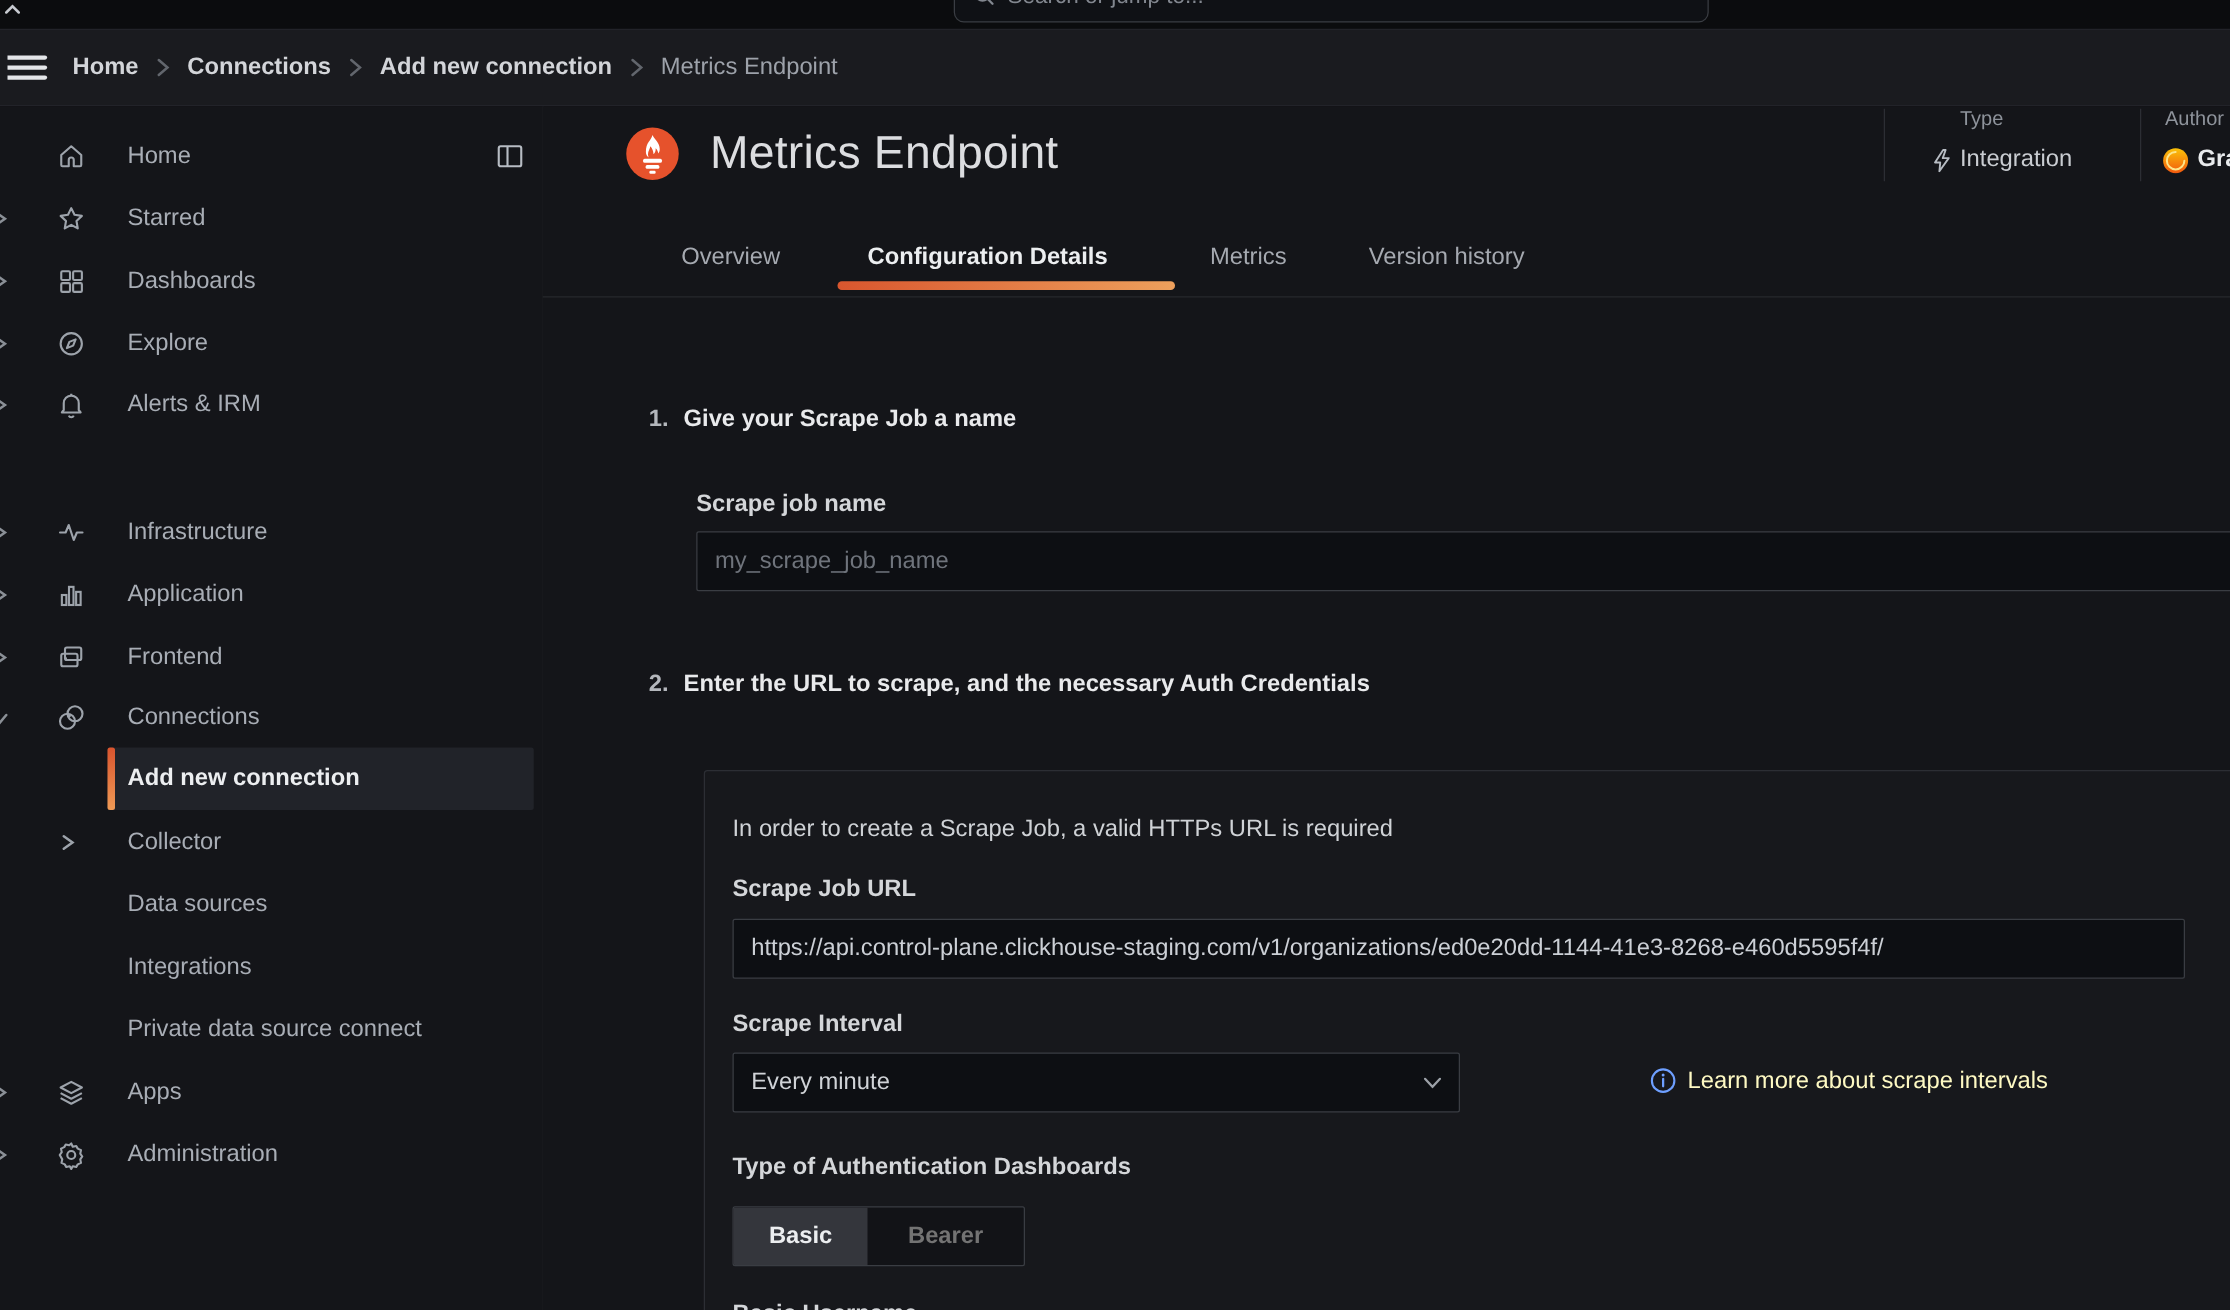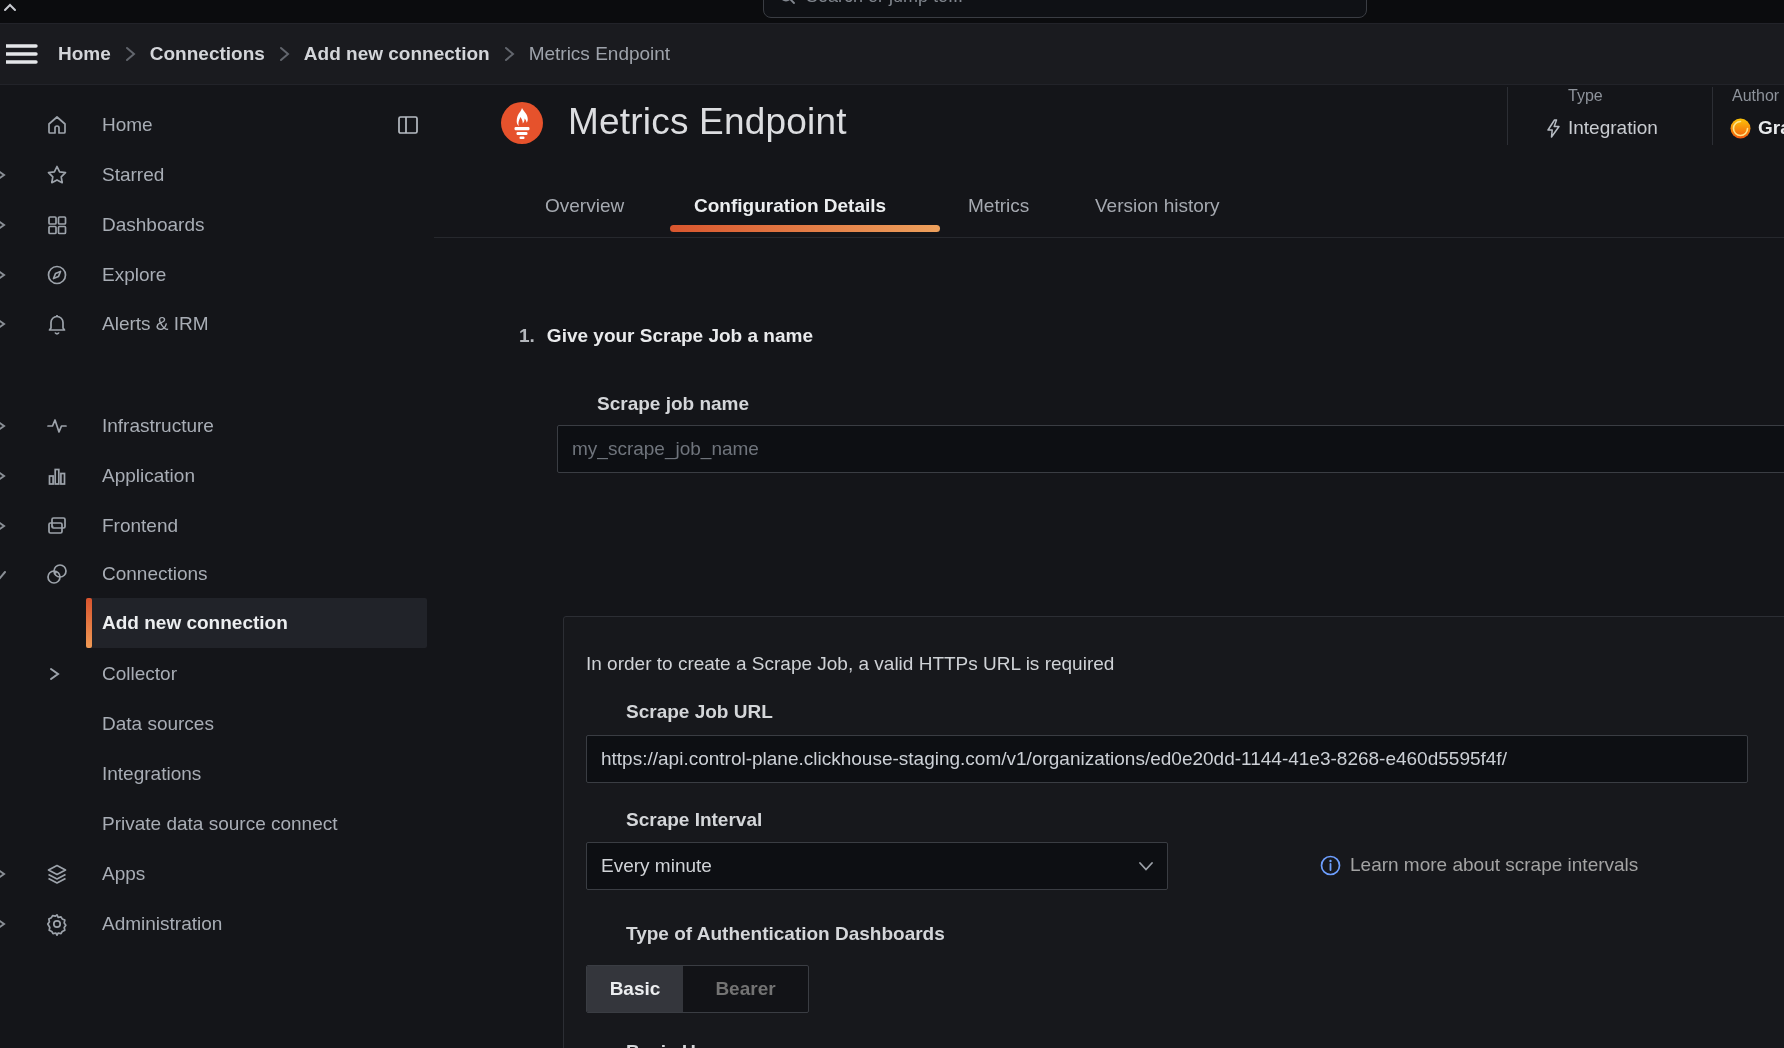--- a/index.html
+++ b/index.html
@@ -38,29 +38,29 @@
   
   #tabs{left:0;top:96px;width:1350px;height:58px;}
   .tab{position:absolute;top:14px;font-size:19px;color:#a5a9b0;cursor:pointer;white-space:nowrap;}
   .tab.active{color:#eceef0;font-weight:700;}
   #tab-underline{left:236px;top:44px;width:270px;height:7px;border-radius:4px;
                  background:linear-gradient(90deg,#d9562e,#eda05c);}
   #tabs-border{left:0;top:152px;width:1350px;height:1px;background:#26282d;}
   
   .step-head{font-size:19px;font-weight:700;color:#e9eaec;white-space:nowrap;}
   .step-num{color:#b4b7bc;margin-right:12px;}
-  .field-label{font-size:19px;font-weight:700;color:#d4d6d9;margin-left:40px;}
+  .field-label{font-size:19px;font-weight:700;color:#d4d6d9;}
   .text-input{background:#0d0f13;border:1px solid #3a3d43;border-radius:2px;height:48px;box-sizing:border-box;
               color:#ccd0d6;font-size:19px;font-family:"Liberation Sans",sans-serif;padding:0 14px;outline:none;}
   .text-input::placeholder{color:#6f747c;}
   #panel{left:129px;top:531px;width:1240px;height:600px;background:#17181c;border:1px solid #2c2e34;border-radius:3px;}
   .select{background:#0d0f13;border:1px solid #3a3d43;border-radius:2px;height:48px;box-sizing:border-box;
           display:flex;align-items:center;justify-content:space-between;padding:17px 14px;cursor:pointer;}
   .select span{font-size:19px;color:#d0d3d7;}
-  .link-row{display:flex;align-items:flex-end;gap:9px;color:#a3a3a3;font-size:19px;font-weight:500;cursor:pointer;}
+  .link-row{display:flex;align-items:flex-start;gap:9px;color:#fef9c3;font-size:19px;font-weight:500;cursor:pointer;}
   .radio-group{display:flex;border:1px solid #3a3d43;border-radius:2px;height:48px;box-sizing:border-box;
                background:#121317;overflow:hidden;}
   .radio-opt{display:flex;align-items:center;justify-content:center;font-size:19px;color:#737373;cursor:pointer;font-weight:bold;}
   .radio-opt.selected{background:#34363c;color:#eceef0;font-weight:700;}
 </style>
 </head>
 <body>
 
 <div class="abs" id="topbar">
   <span class="abs" style="left:2px;top:0px;">
@@ -362,20 +362,23 @@
     <div class="abs" id="tab-underline"></div>
   </div>
   <div class="abs" id="tabs-border"></div>
 
   <div class="abs step-head" style="left:85px;top:240px;">
     <span class="step-num">1.</span><span>Give your Scrape Job a name</span>
   </div>
   <span class="abs field-label" style="left:123px;top:308px;">Scrape job name</span>
   <input class="abs text-input" style="left: 123px; top: 340px; width: 1260px;" placeholder="my_scrape_job_name">
 
+  <div class="abs step-head" style="left:85px;top:452px;">
+    <span class="step-num">2.</span><span>Enter the URL to scrape, and the necessary Auth Credentials</span>
+  </div>
 
   <div class="abs" id="panel">
     <span class="abs" style="left:22px;top:36px;font-size:19px;color:#cfd2d6;">In order to create a Scrape Job, a valid HTTPs URL is required</span>
 
     <span class="abs field-label" style="left:22px;top:84px;">Scrape Job URL</span>
     <input class="abs text-input" style="left: 22px; top: 118px; width: 1162px;" value="https://api.control-plane.clickhouse-staging.com/v1/organizations/ed0e20dd-1144-41e3-8268-e460d5595f4f/">
 
     <span class="abs field-label" style="left:22px;top:192px;">Scrape Interval</span>
     <div class="abs select" style="left:22px;top:225px;width:582px;">
       <span>Every minute</span>
@@ -392,20 +395,20 @@
             <circle cx="10.5" cy="10.5" r="9" fill="none" stroke="#6e9fff" stroke-width="1.7"></circle>
             <line x1="10.5" y1="9" x2="10.5" y2="15" stroke="#6e9fff" stroke-width="1.8" stroke-linecap="round"></line>
             <circle cx="10.5" cy="6" r="1.2" fill="#6e9fff"></circle>
           </svg>
         </span>
       <span>Learn more about scrape intervals</span>
     </div>
 
     <span class="abs field-label" style="left:22px;top:306px;">Type of Authentication Dashboards</span>
     <div class="abs radio-group" style="left:22px;top:348px;">
-      <div class="radio-opt selected" style="width:96px;">Basic</div>
+      <div class="radio-opt selected" style="width:107px;">Basic</div>
       <div class="radio-opt" style="width:125px;">Bearer</div>
     </div>
 
     <span class="abs field-label" style="left:22px;top:424px;white-space:nowrap;">Basic Username</span>
   </div>
 
 </div>
 
 </body></html>

